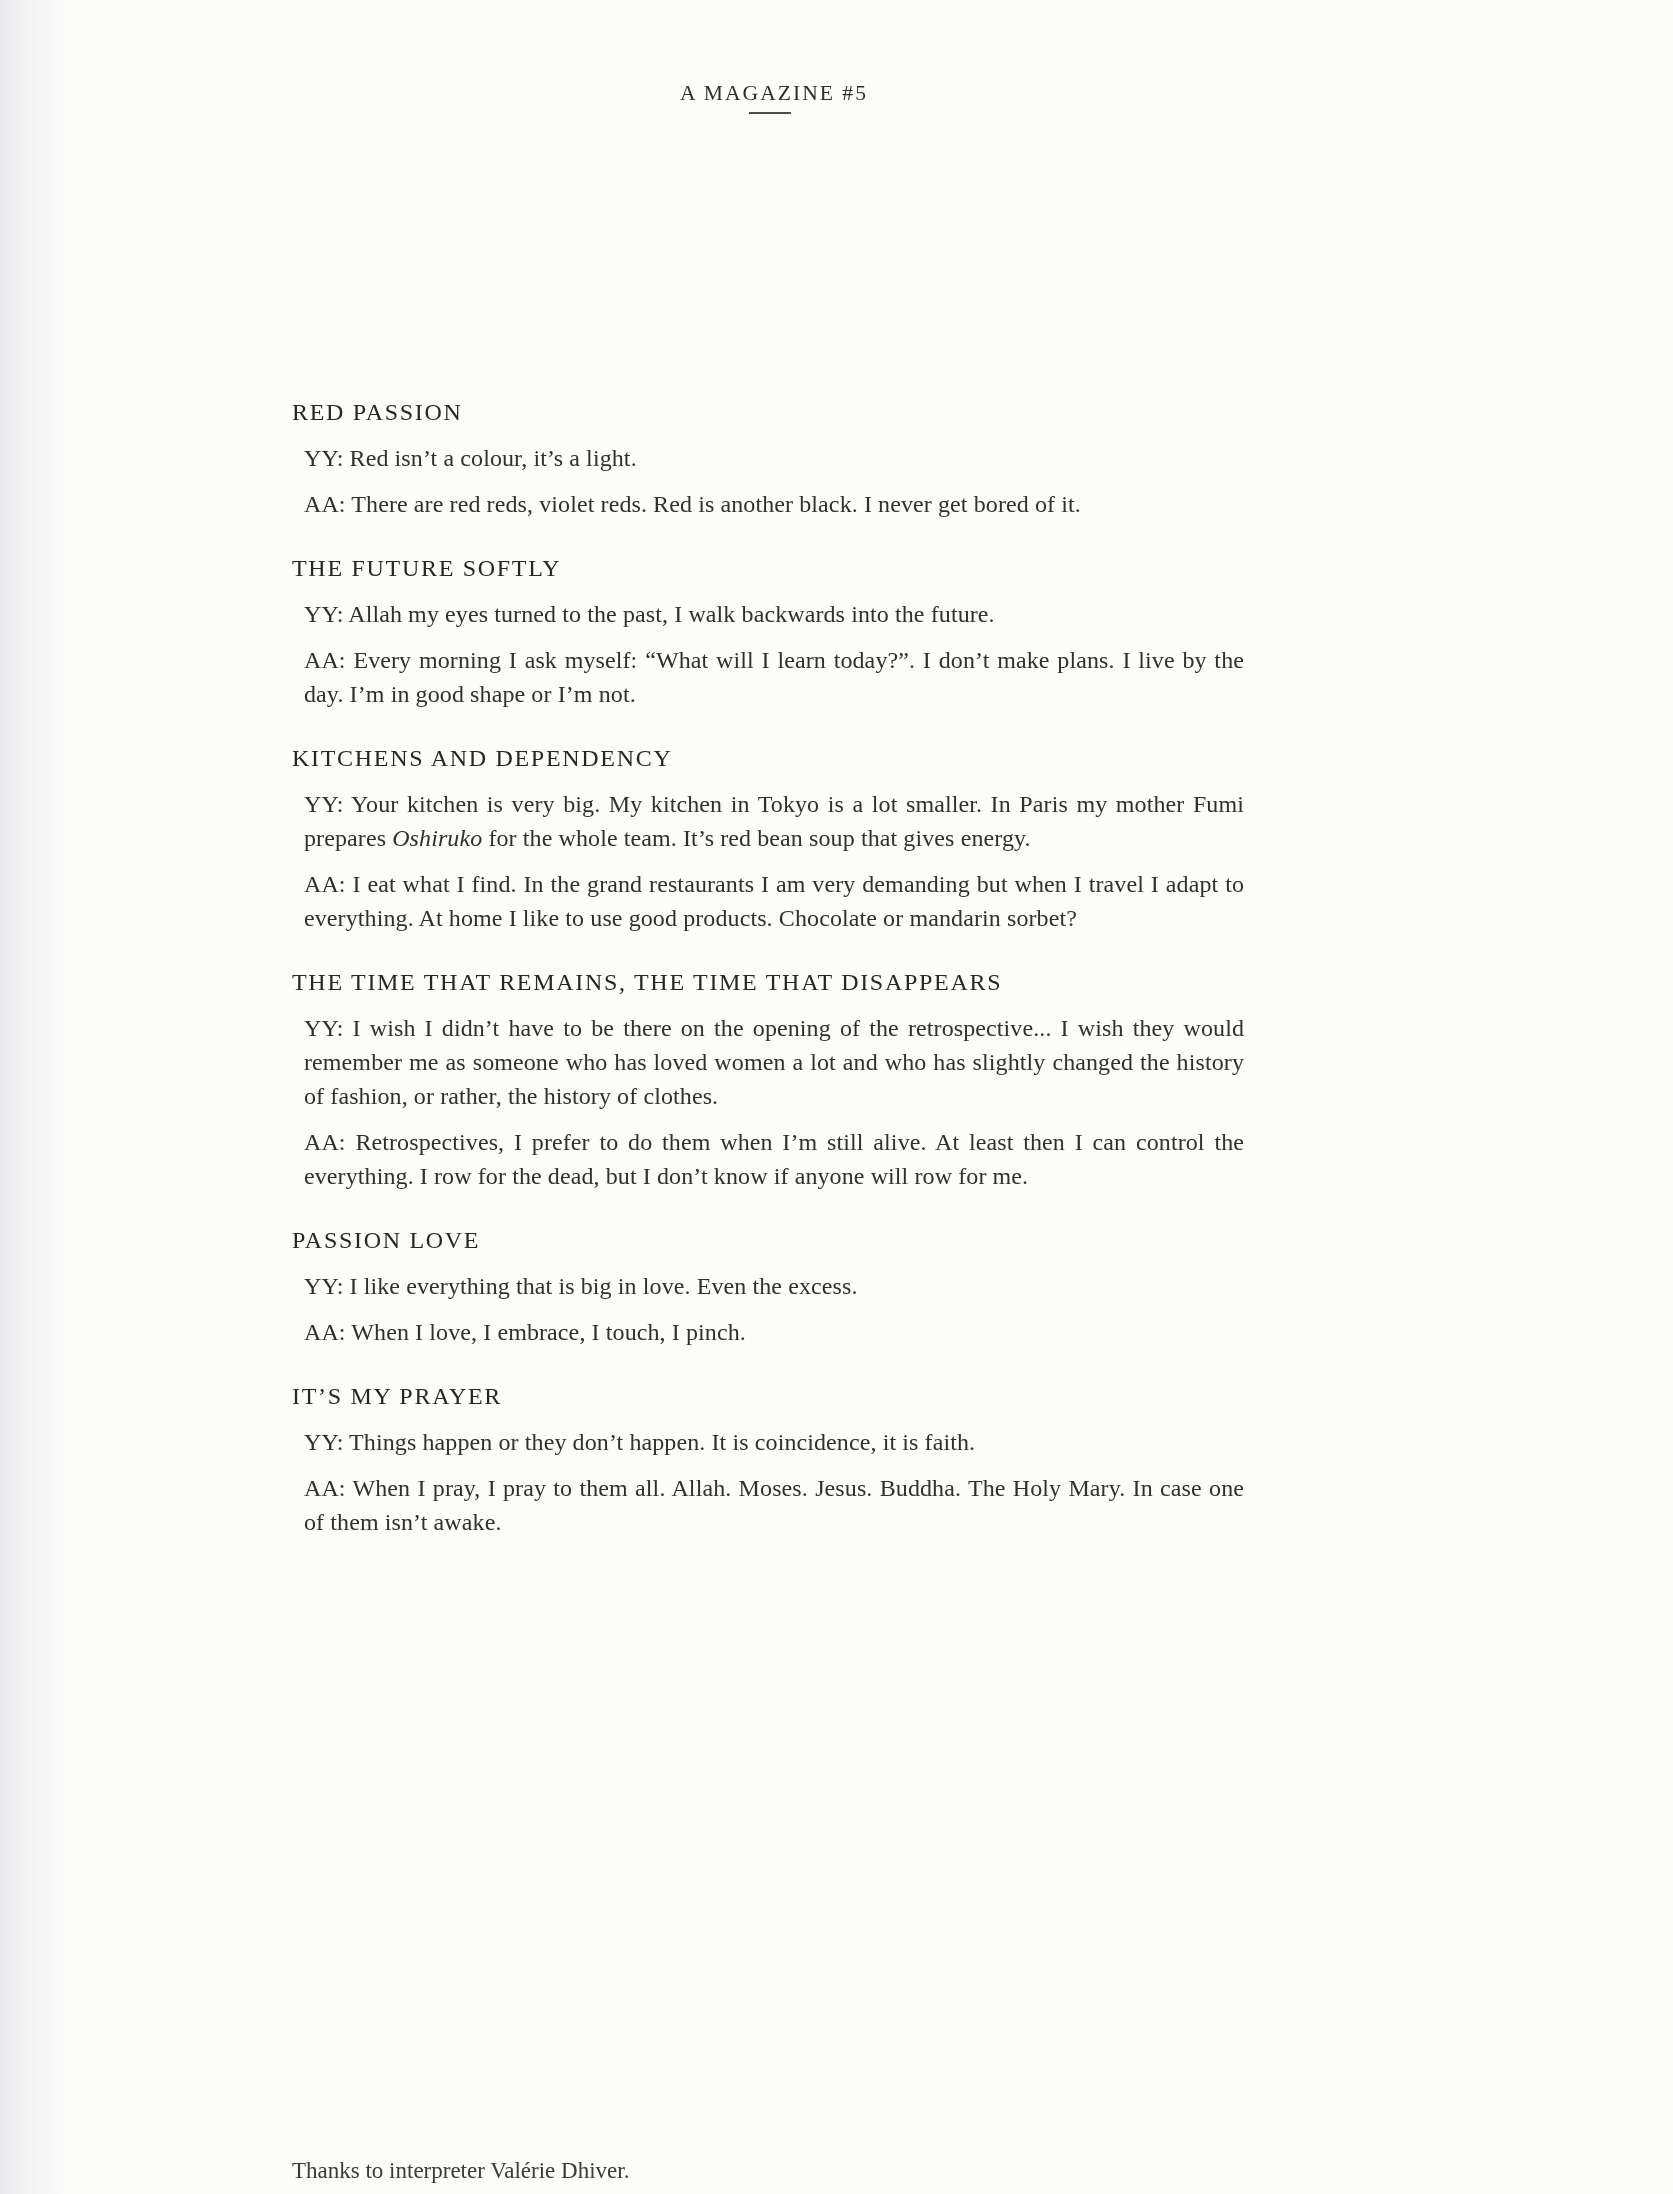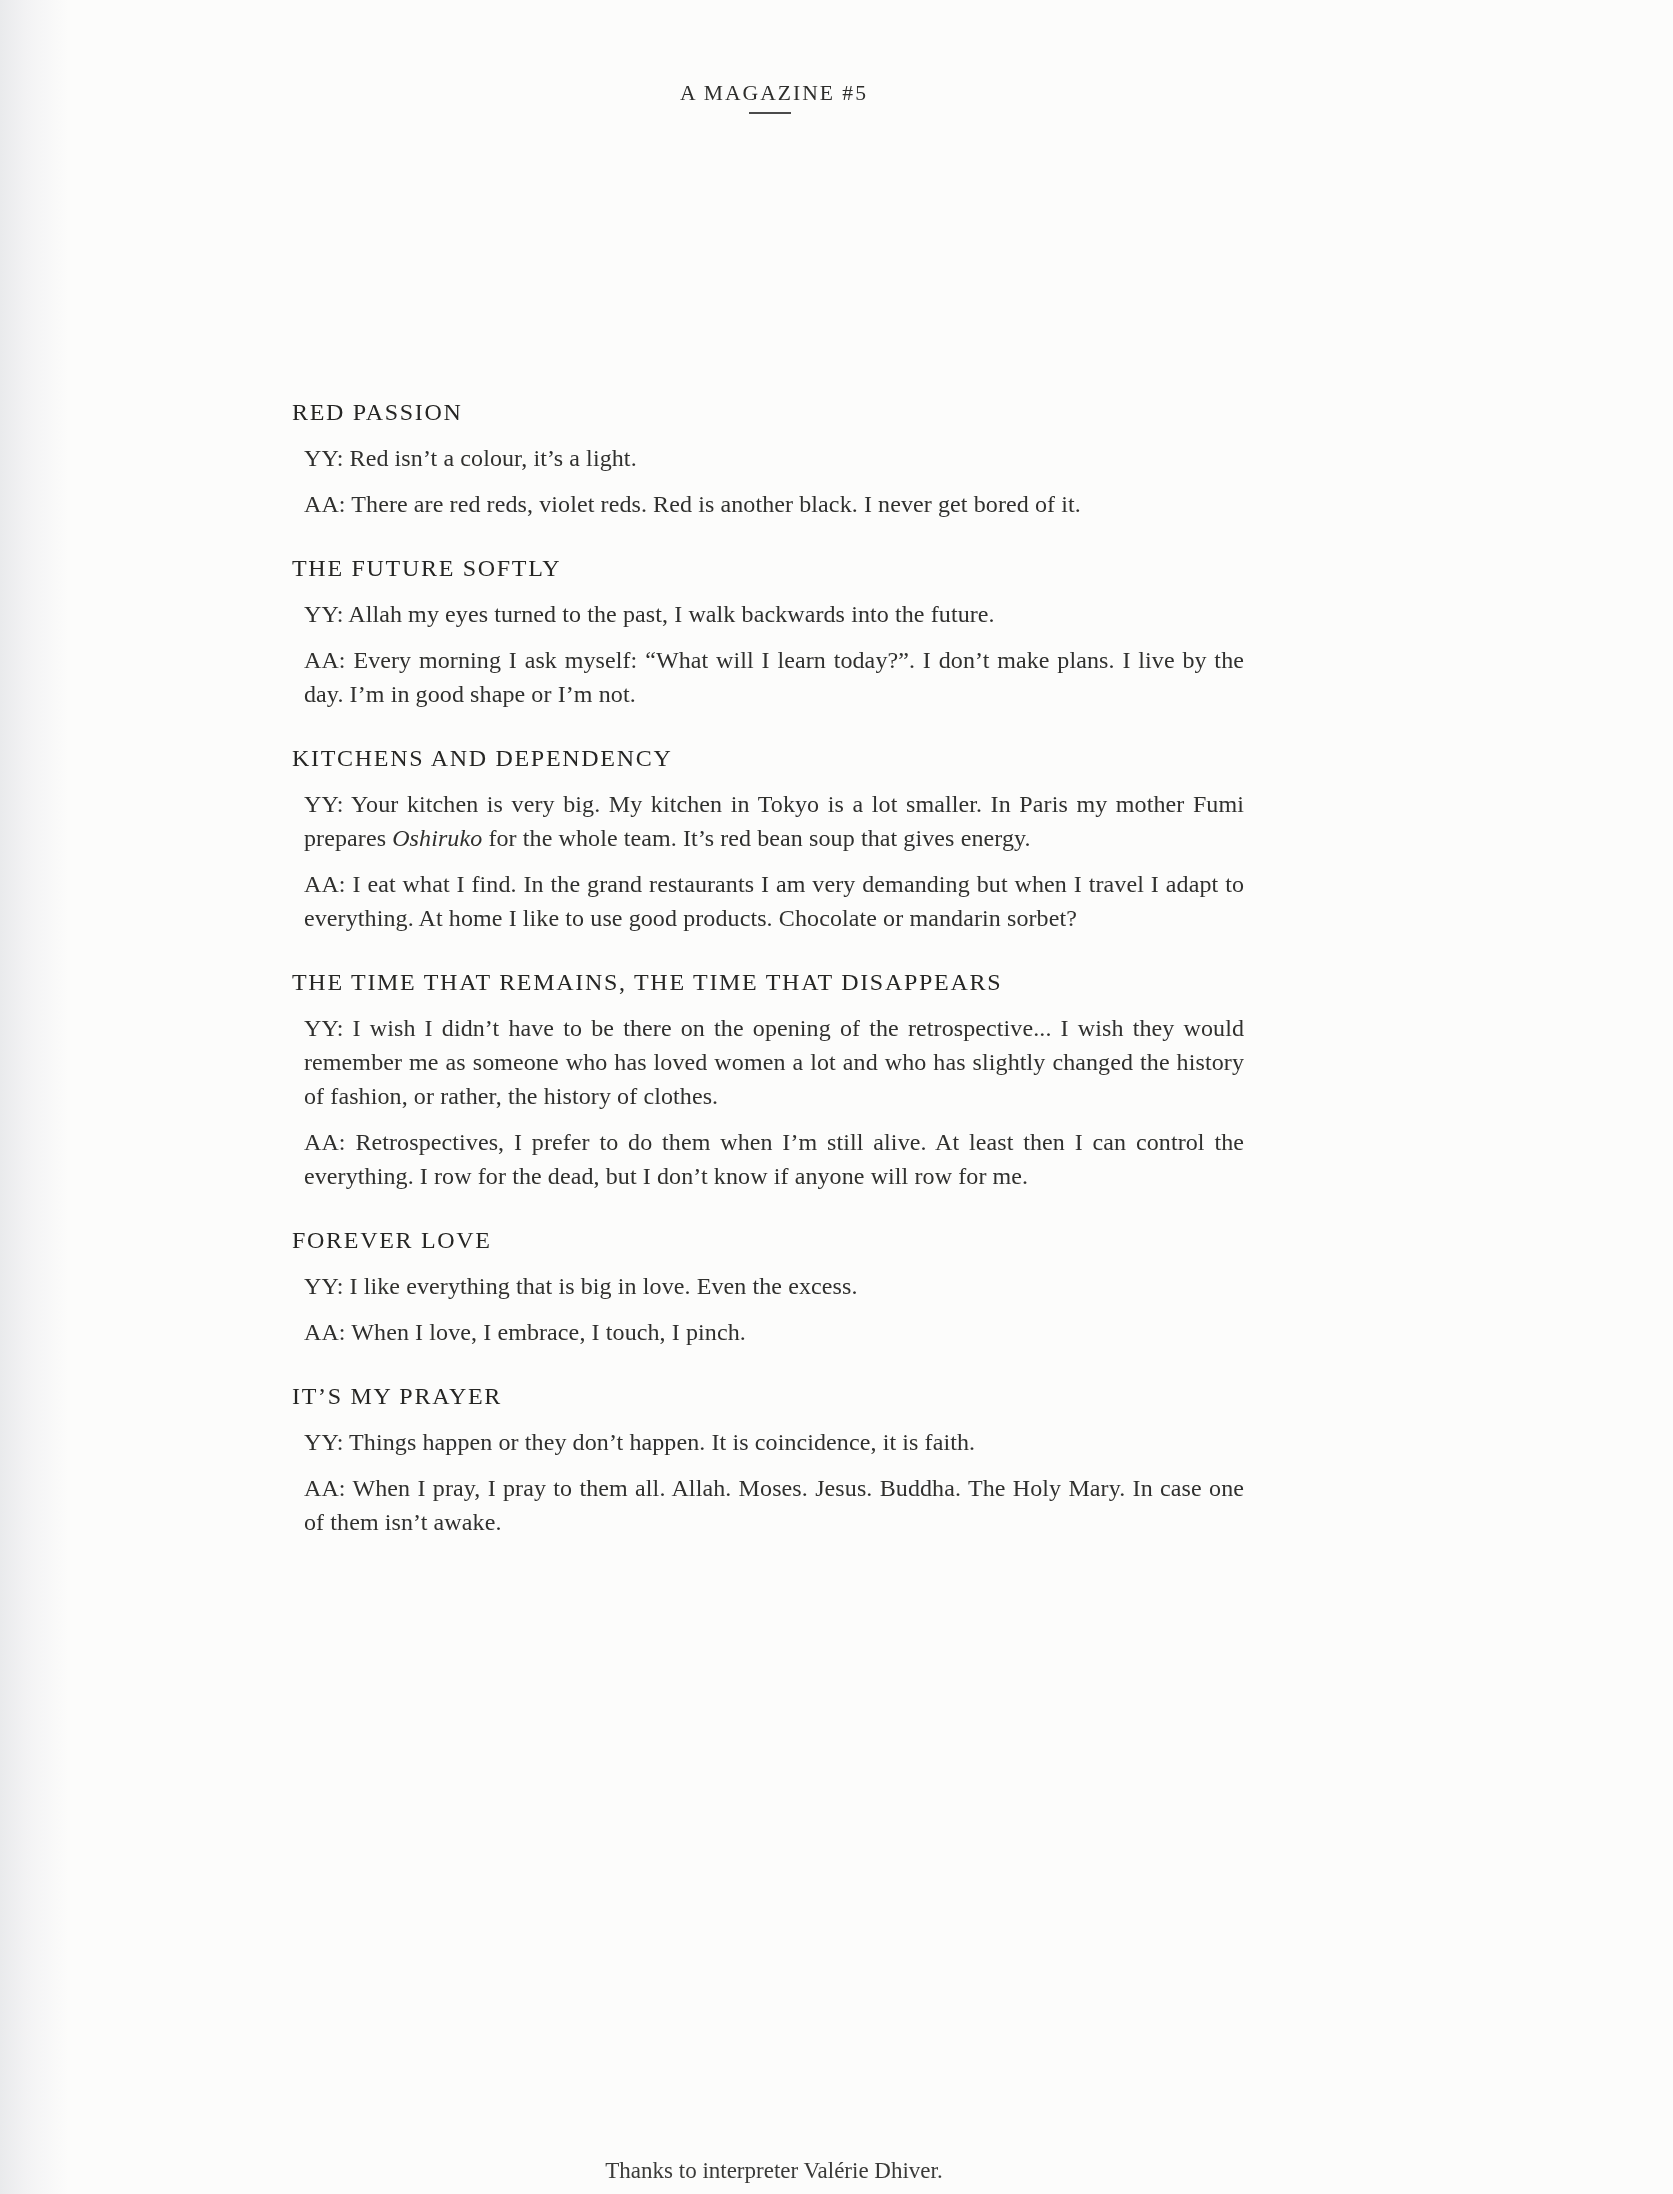--- a/index.html
+++ b/index.html
@@ -69,21 +69,21 @@
     margin: 12px;
   }
   .content em {
     font-style: italic;
   }
   .page-footer {
     position: absolute;
     top: 2155px;
     left: 292px;
     width: 964px;
-    text-align: center;
+    text-align: left;
     font-size: 23px;
     line-height: 32px;
     color: #3a3a38;
   }
 </style>
 </head>
 <body>
 
 <div class="page">
 
@@ -108,21 +108,21 @@
         <h2>KITCHENS AND DEPENDENCY</h2>
         <p><span>YY: Your kitchen is very big. My kitchen in Tokyo is a lot smaller. In Paris my mother Fumi prepares </span><em>Oshiruko</em><span> for the whole team. It’s red bean soup that gives energy.</span></p>
         <p><span>AA: I eat what I find. In the grand restaurants I am very demanding but when I travel I adapt to everything. At home I like to use good products. Chocolate or mandarin sorbet?</span></p>
       </section>
       <section>
         <h2>THE TIME THAT REMAINS, THE TIME THAT DISAPPEARS</h2>
         <p><span>YY: I wish I didn’t have to be there on the opening of the retrospective... I wish they would remember me as someone who has loved women a lot and who has slightly changed the history of fashion, or rather, the history of clothes.</span></p>
         <p><span>AA: Retrospectives, I prefer to do them when I’m still alive. At least then I can control the everything. I row for the dead, but I don’t know if anyone will row for me.</span></p>
       </section>
       <section>
-        <h2>FOREVER LOVE</h2>
+        <h2>PASSION LOVE</h2>
         <p><span>YY: I like everything that is big in love. Even the excess.</span></p>
         <p><span>AA: When I love, I embrace, I touch, I pinch.</span></p>
       </section>
       <section>
         <h2>IT’S MY PRAYER</h2>
         <p><span>YY: Things happen or they don’t happen. It is coincidence, it is faith.</span></p>
         <p><span>AA: When I pray, I pray to them all. Allah. Moses. Jesus. Buddha. The Holy Mary. In case one of them isn’t awake.</span></p>
       </section>
     </main>
 

